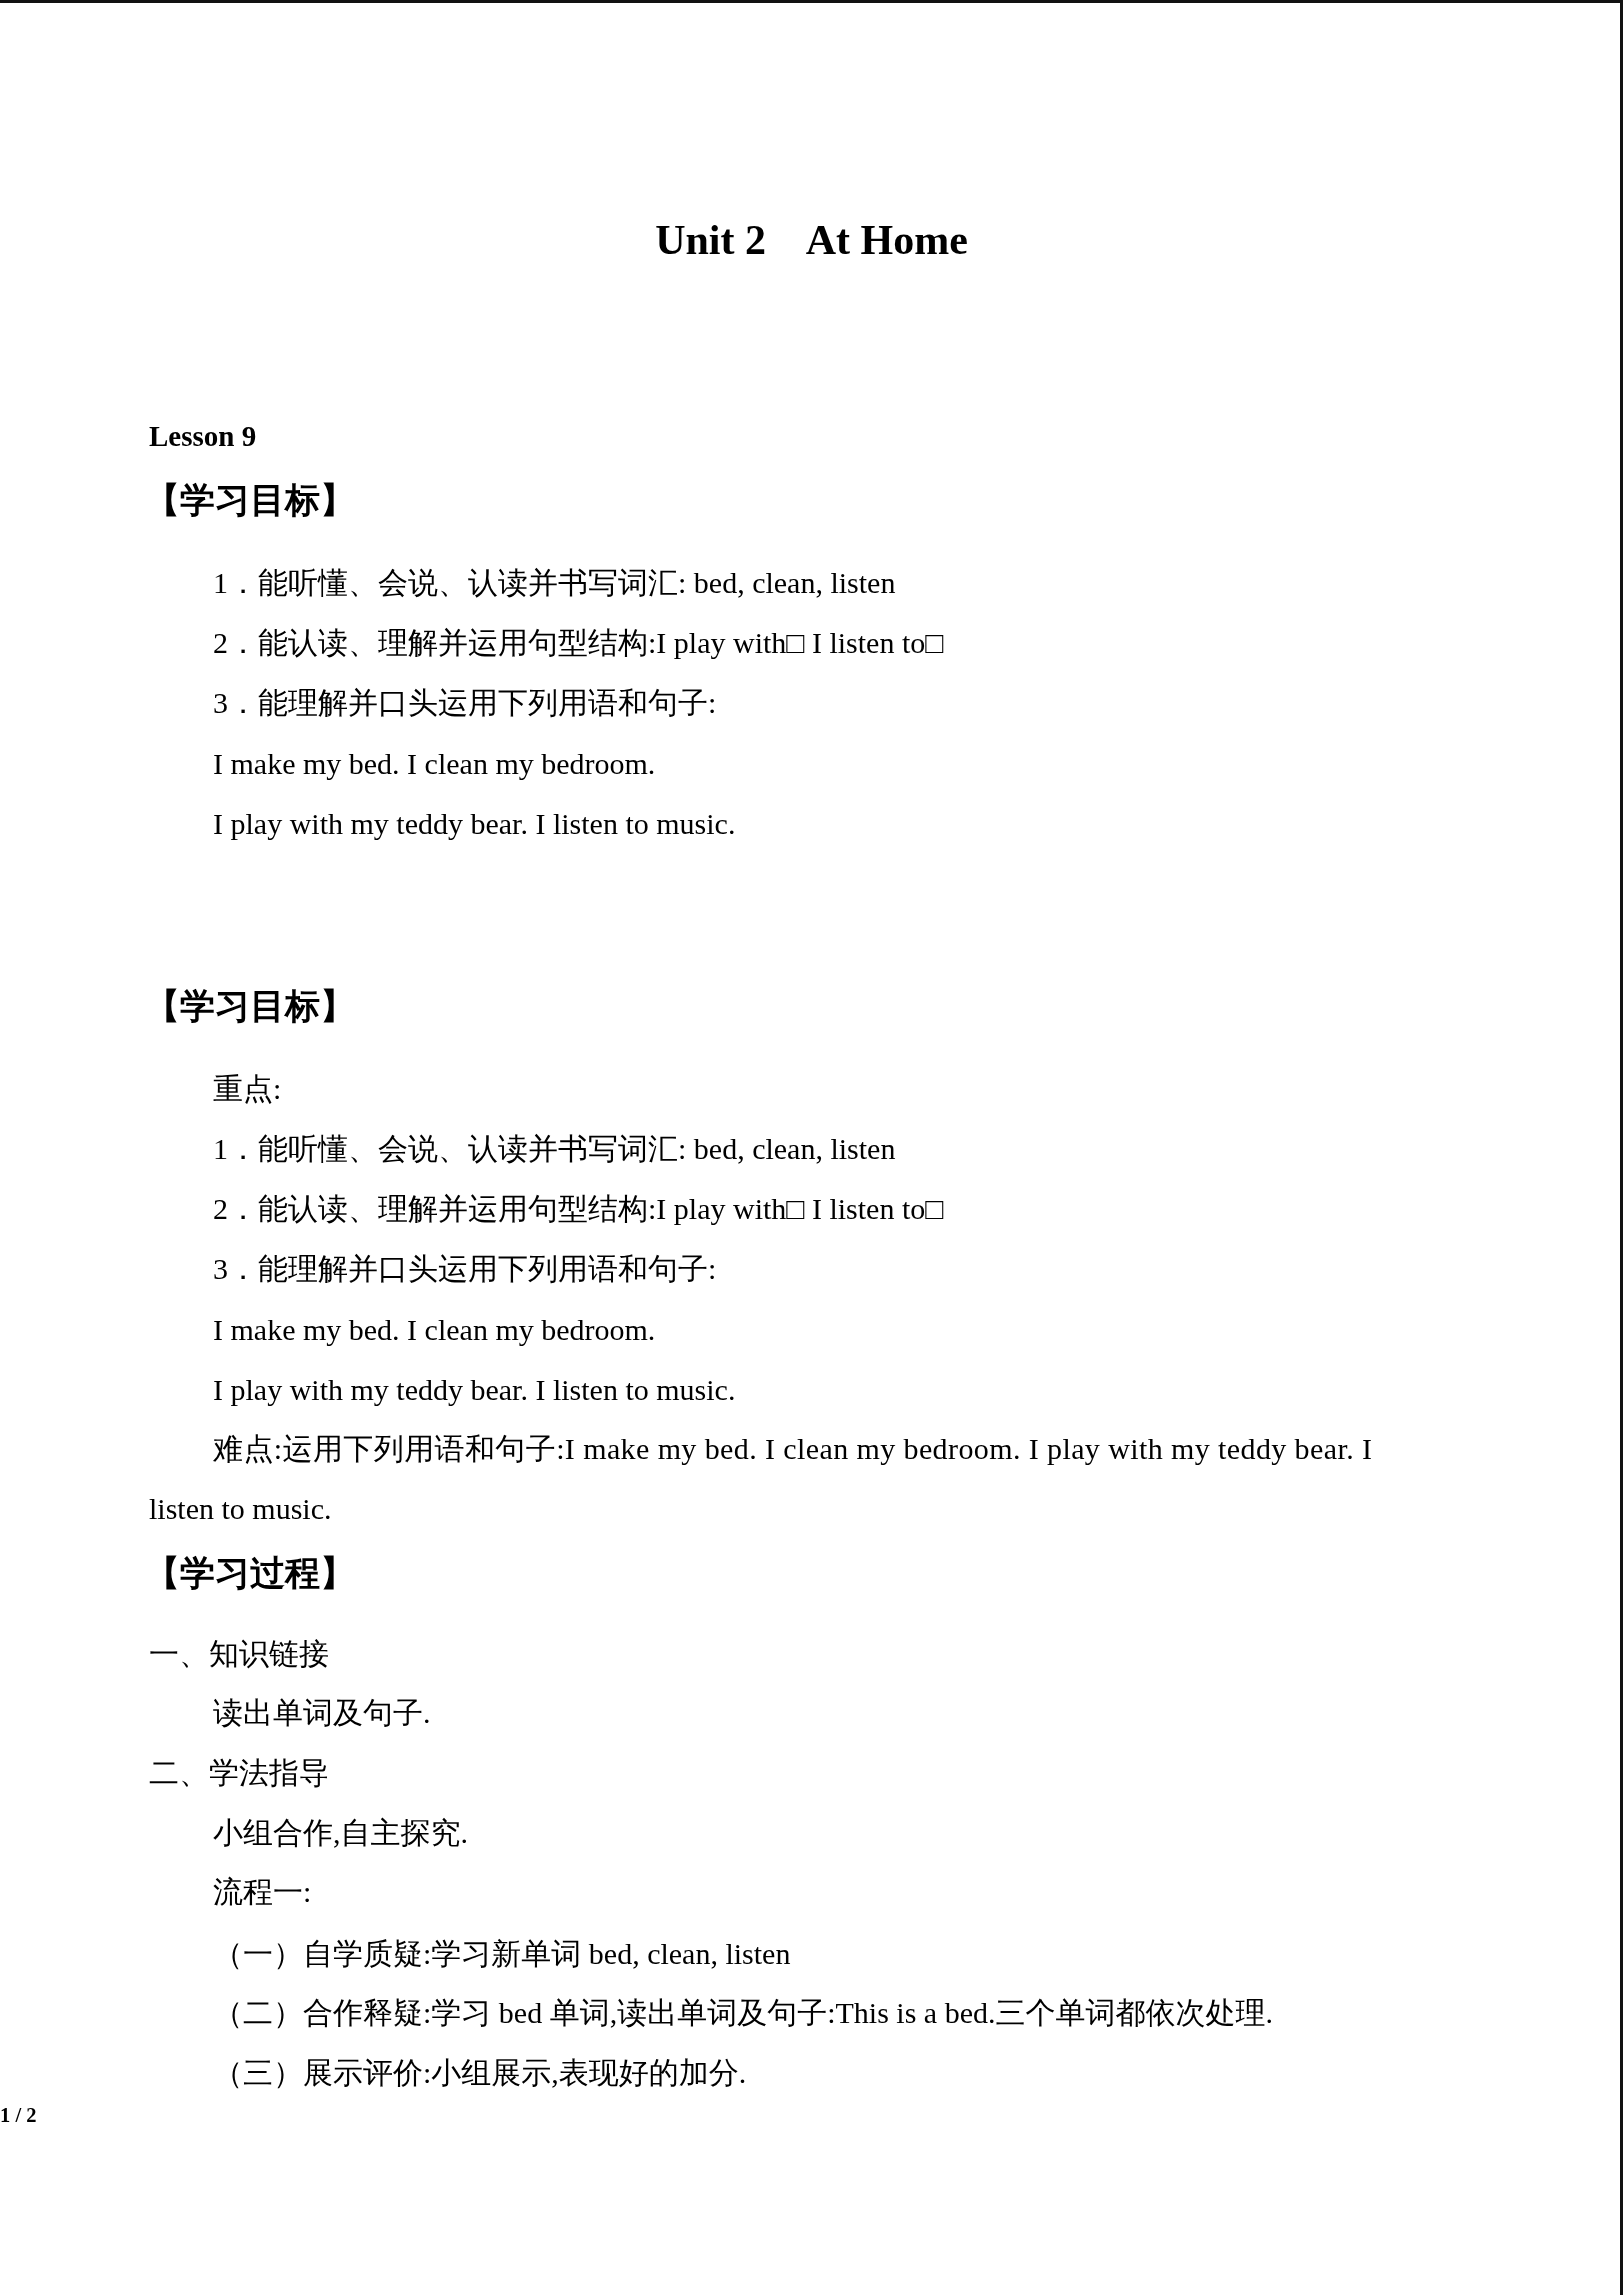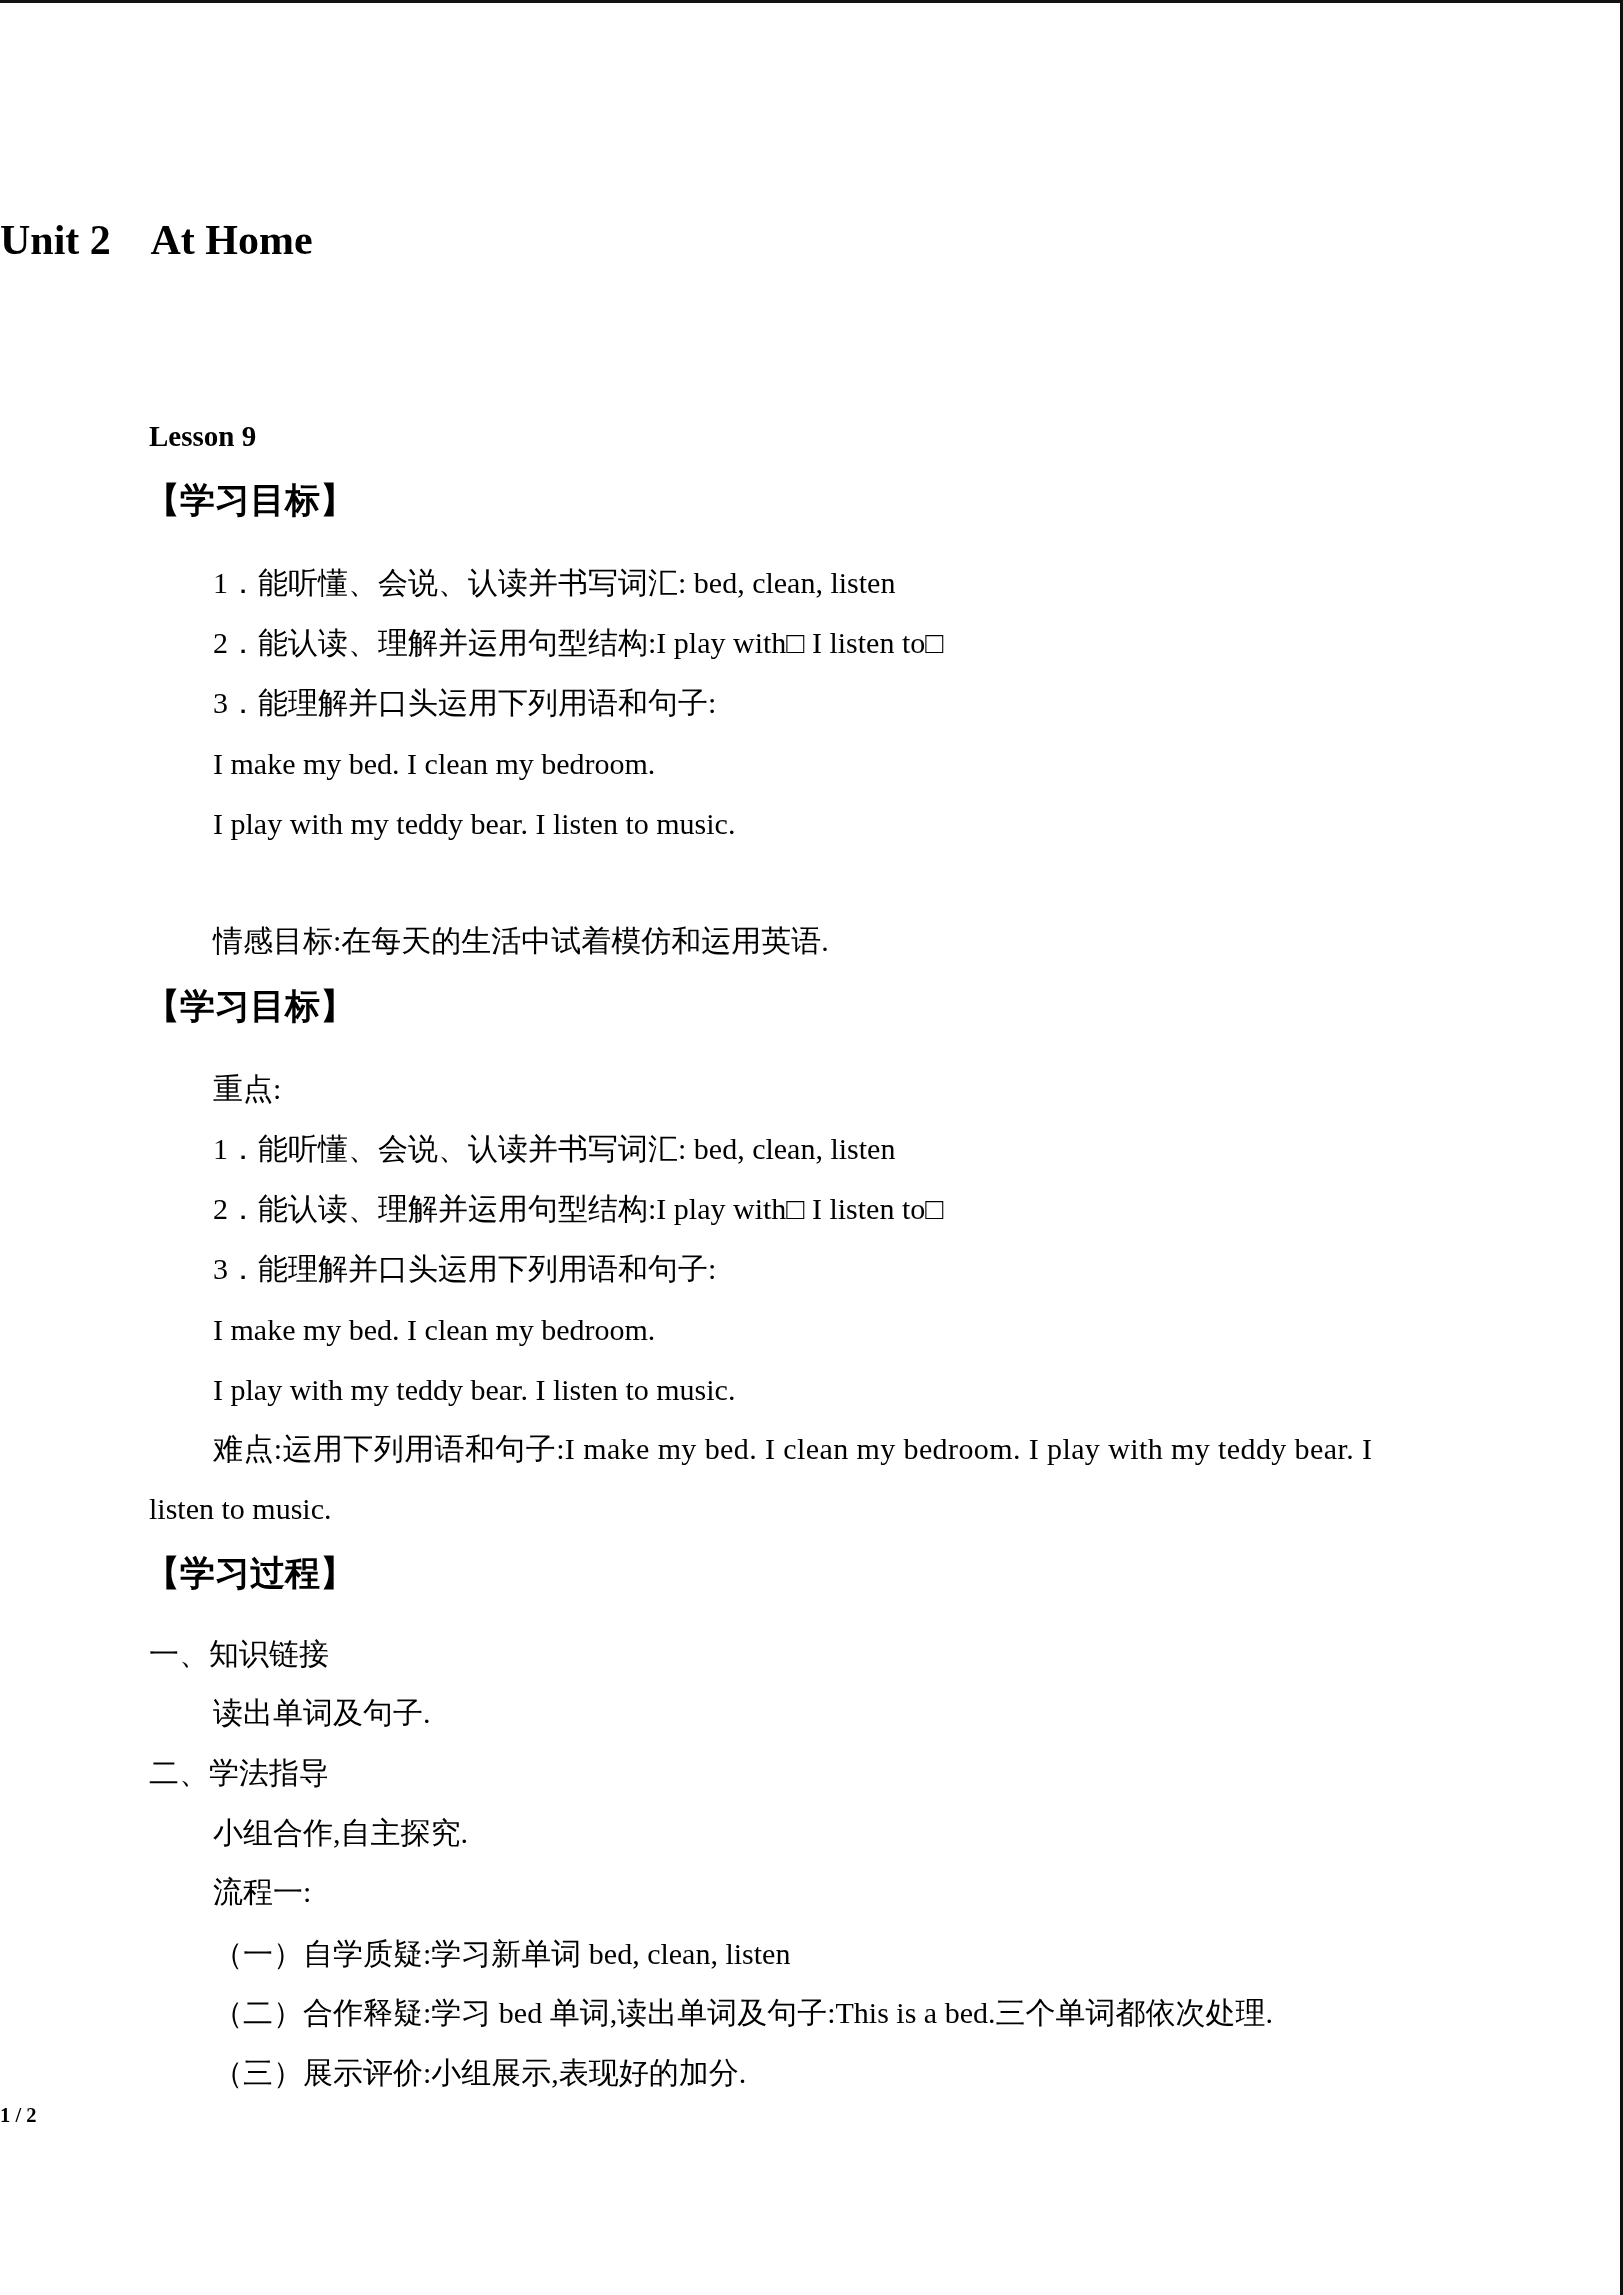--- a/index.html
+++ b/index.html
@@ -1,21 +1,21 @@
 <!DOCTYPE html>
 <html style="font-size:11px"><head>
 <meta charset="utf-8">
 <style>
   html, body { margin:0; padding:0; background:#ffffff; }
   body { width:1623px; height:2295px; position:relative; overflow:hidden;
          font-family:"Liberation Serif","DejaVu Serif",serif; color:#000; }
   .topbar { position:absolute; left:0; top:0; width:1623px; height:3.4px; background:#111; }
   .rightbar { position:absolute; right:0; top:0; width:3.4px; height:2295px; background:#111; }
   .page { position:absolute; left:0; top:0; width:1623px; height:2295px; }
-  .title { position:absolute; left:0; width:1623px; top:213px; 
+  .title { position:absolute; left:0; width:1623px; top:213px; text-align:center;
            font-weight:bold; font-size:42px; line-height:55px; white-space:pre; }
   .lesson { position:absolute; left:149px; top:379px; font-weight:bold; font-size:29px; line-height:48px;margin-top:33px; }
   .h { position:absolute; left:145px; font-weight:bold; font-size:35px; line-height:48px;
        font-family:"DejaVu Sans","Liberation Sans",sans-serif; }
   .line { position:absolute; font-size:30px; line-height:41px; white-space:nowrap; }
   .ind { left:213px; }
   .l0 { left:149px; }
   .sub { left:213px; }
   .footer { position:absolute; left:0; width:1623px; top:2103px; text-align:left;
             font-weight:bold; font-size:20.5px; line-height:24.5px; }
@@ -30,21 +30,20 @@
 
   <div class="title">Unit 2    At Home</div>
   <div class="lesson">Lesson 9</div>
 
   <div class="h" style="top:476px">【学习目标】</div>
   <div class="line ind" style="top:562px">1．能听懂、会说、认读并书写词汇: bed, clean, listen</div>
   <div class="line ind" style="top:622px">2．能认读、理解并运用句型结构:I play with□ I listen to□</div>
   <div class="line ind" style="top:682px">3．能理解并口头运用下列用语和句子:</div>
   <div class="line ind" style="top:743px">I make my bed. I clean my bedroom.</div>
   <div class="line ind" style="top:803px">I play with my teddy bear. I listen to music.</div>
-  <div class="line ind" style="top:920px">情感目标:在每天的生活中试着模仿和运用英语.</div>
 
   <div class="h" style="top:982px">【学习目标】</div>
   <div class="line ind" style="top:1068px">重点:</div>
   <div class="line ind" style="top:1128px">1．能听懂、会说、认读并书写词汇: bed, clean, listen</div>
   <div class="line ind" style="top:1188px">2．能认读、理解并运用句型结构:I play with□ I listen to□</div>
   <div class="line ind" style="top:1248px">3．能理解并口头运用下列用语和句子:</div>
   <div class="line ind" style="top:1309px">I make my bed. I clean my bedroom.</div>
   <div class="line ind" style="top:1369px">I play with my teddy bear. I listen to music.</div>
   <div class="line ind" style="top:1428px; letter-spacing:0.4px">难点:运用下列用语和句子:I make my bed. I clean my bedroom. I play with my teddy bear. I</div>
   <div class="line l0" style="top:1488px">listen to music.</div>

